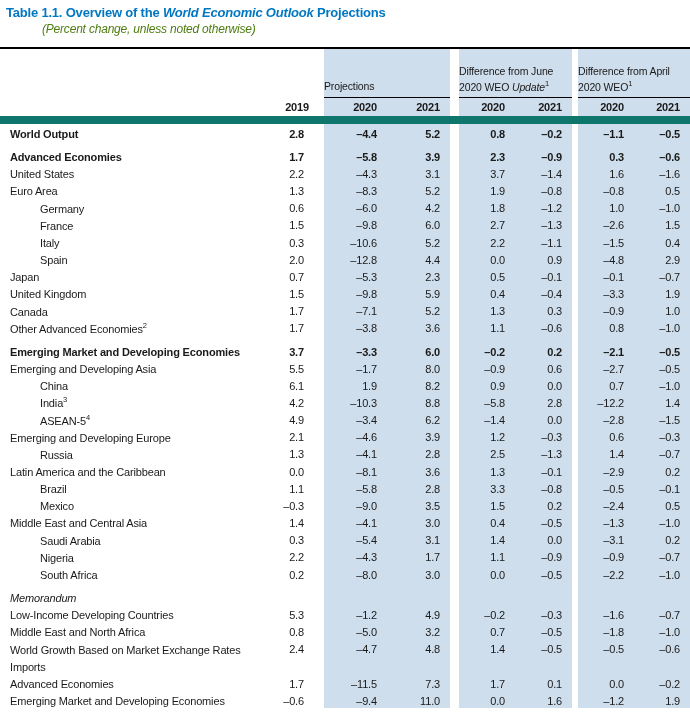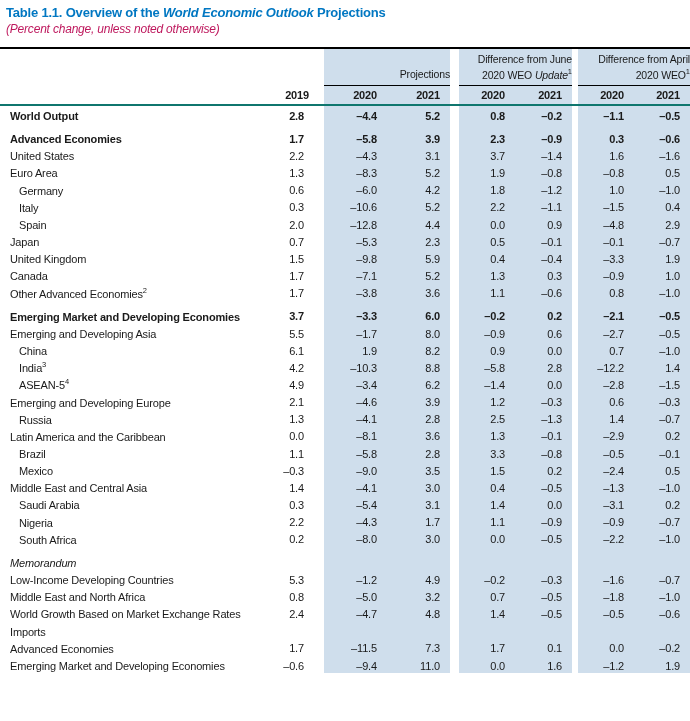--- a/index.html
+++ b/index.html
@@ -8,48 +8,48 @@
     background:#ffffff; color:#1a1a1a;
     font-family:Liberation Sans, sans-serif;
     box-sizing:border-box;
   }
   .title {
     color:#0077c2; font-weight:bold; font-size:13px; line-height:16px;
     padding:5px 6px 0 6px; letter-spacing:-0.2px;
   }
   .title em { font-style:italic; }
   .subtitle {
-    color:#be185d; font-style:italic; font-size:12px; line-height:15px;
-    padding:1px 6px 0 6px; letter-spacing:-0.2px;
+    color:#4d7c0f; font-style:italic; font-size:12px; line-height:15px;
+    padding:1px 6px 0 6px; letter-spacing:-0.2px;margin-left:36px;
   }
   table.weo {
     border-collapse:collapse; table-layout:fixed; width:690px;
     margin-top:10px; border-top:2px solid #000;
   }
   td {
     padding:0; font-size:11px; line-height:14.5px; letter-spacing:-0.15px;
     vertical-align:bottom; white-space:nowrap; overflow:hidden;
   }
   td.shade { background:#cfdeec; }
   td.n { text-align:right; padding-right:10px; }
   td.y2019 { text-align:right; padding-right:5px; }
   
-  tr.grp td { font-size:10.5px; line-height:11.5px; text-align:right;
-              vertical-align:bottom; padding-top:5px; padding-bottom:4px; }
+  tr.grp td { font-size:10.5px; line-height:11.5px; text-align:left;
+              vertical-align:bottom; padding-top:17px; padding-bottom:4px; }
   tr.grp td.shade { border-bottom:1px solid #000; }
   tr.grp sup, td.lbl sup { font-size:7.5px; letter-spacing:0; }
   tr.grp em { font-style:italic; }
   
   tr.yrs td { font-weight:bold; padding-top:2px; padding-bottom:2px;
-              border-bottom:2px solid #0f766e; }
+              border-bottom:8px solid #0f766e; }
   
   td.lbl { text-align:left;margin-top:18px; }
   tr.ind0 td.lbl { padding-left:10px; }
   tr.ind1 td.lbl { padding-left:10px; }
-  tr.ind2 td.lbl { padding-left:19px; }
+  tr.ind2 td.lbl { padding-left:40px; }
   tr.bold td { font-weight:bold; }
   tr.italic td.lbl { font-style:italic; }
   tr.gap-before td { padding-top:6px; }
 </style>
 </head>
 <body>
 
 <div class="page">
 
   <div class="title"><span>Table 1.1. Overview of the </span><em>World Economic Outlook</em><span> Projections</span></div>
@@ -154,20 +154,33 @@
       <td class="n shade">–6.0</td>
       <td class="n shade">4.2</td>
       <td></td>
       <td class="n shade">1.8</td>
       <td class="n shade">–1.2</td>
       <td></td>
       <td class="n shade">1.0</td>
       <td class="n shade">–1.0</td>
     </tr>
         <tr class="ind2">
+      <td class="lbl"><span class="label-text">France</span><sup></sup></td>
+      <td class="n y2019v">1.5</td>
+      <td></td>
+      <td class="n shade">–9.8</td>
+      <td class="n shade">6.0</td>
+      <td></td>
+      <td class="n shade">2.7</td>
+      <td class="n shade">–1.3</td>
+      <td></td>
+      <td class="n shade">–2.6</td>
+      <td class="n shade">1.5</td>
+    </tr>
+        <tr class="ind2">
       <td class="lbl"><span class="label-text">Italy</span><sup></sup></td>
       <td class="n y2019v">0.3</td>
       <td></td>
       <td class="n shade">–10.6</td>
       <td class="n shade">5.2</td>
       <td></td>
       <td class="n shade">2.2</td>
       <td class="n shade">–1.1</td>
       <td></td>
       <td class="n shade">–1.5</td>

